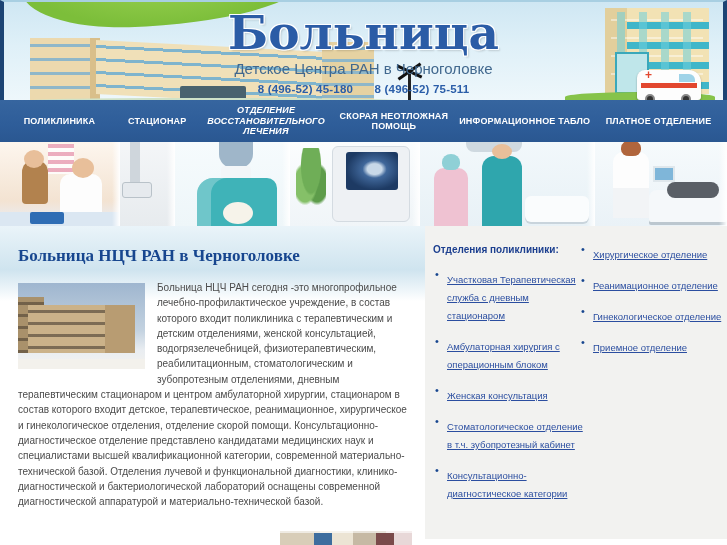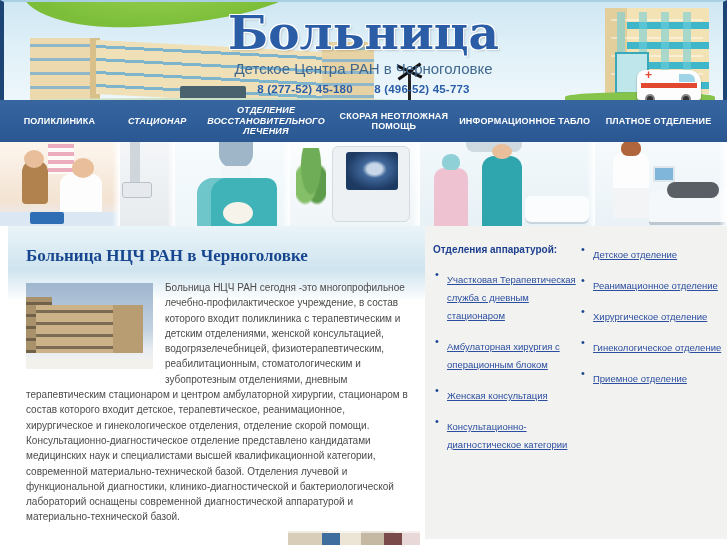--- a/index.html
+++ b/index.html
@@ -58,21 +58,21 @@
   .site-subtitle { margin-top:2px; font-size:15px; color:#41688e; }
   .phones { margin-top:6px; font-size:11.5px; font-weight:bold; color:#2a5da8; letter-spacing:.2px; }
   .phones span { margin:0 9px; }
 
   
   .navbar { display:flex; align-items:center; justify-content:space-around; height:42px;
     background:linear-gradient(180deg,#36659f 0%,#2e5d99 60%,#2a5791 100%);
     padding:0 4px; }
   .nav-item { color:#ffffff; font-size:9px; font-weight:bold; text-transform:uppercase; text-align:center;
     line-height:10.5px; cursor:pointer; letter-spacing:.2px; }
-  .nav-item.w1 { width:110px; } .nav-item.w2 { width:84px;font-style:italic; } .nav-item.w3 { width:132px;font-style:italic; }
+  .nav-item.w1 { width:110px; } .nav-item.w2 { width:84px; } .nav-item.w3 { width:132px;font-style:italic; }
   .nav-item.w4 { width:122px; } .nav-item.w5 { width:138px; } .nav-item.w6 { width:128px; }
 
   
   .photo-strip { position:relative; display:flex; height:84px; background:#fff; overflow:hidden; }
   .ph { position:relative; height:100%; overflow:hidden; }
   .ph:after { content:""; position:absolute; top:0; bottom:0; right:-8px; width:16px;
     background:linear-gradient(90deg,rgba(255,255,255,0),#ffffff 50%,rgba(255,255,255,0)); }
   .head { position:absolute; border-radius:50%; background:#e8bf9a; }
   .ph1 { width:120px; background:linear-gradient(180deg,#fdf6ee 0%,#f3e3d2 70%,#e8effa 100%); }
   .ph1 .chart { position:absolute; left:48px; top:2px; width:26px; height:30px;
@@ -107,21 +107,21 @@
   .ph5 .bed5 { position:absolute; right:6px; bottom:4px; width:64px; height:26px; background:#fafcfd; border-radius:6px; box-shadow:0 2px 0 #c9d4dc; }
   .ph6 { width:132px; background:linear-gradient(180deg,#f6fafc 0%,#eaf2f7 100%); }
   .ph6 .nurse { position:absolute; left:18px; top:10px; width:36px; height:66px; background:#fdfdfd; border-radius:10px 10px 0 0; box-shadow:inset 0 -30px 0 #f2f4f6; }
   .ph6 .nurse:before { content:""; position:absolute; left:8px; top:-12px; width:20px; height:16px; background:#b0653c; border-radius:50% 50% 40% 40%; }
   .ph6 .bed6 { position:absolute; right:0; bottom:4px; width:78px; height:32px; background:#f5f8fa; border-radius:8px 4px 2px 2px; box-shadow:0 3px 0 #bcc7cf; }
   .ph6 .patient { position:absolute; right:8px; bottom:28px; width:52px; height:16px; background:#5a5f66; border-radius:8px; }
   .ph6 .monitor6 { position:absolute; left:58px; top:24px; width:22px; height:16px; background:#7fb6d9; border:2px solid #dfe7ec; }
 
   
   .content-row { display:flex; height:313px; }
-  .main-col { position:relative; width:436px; background:linear-gradient(180deg,#eaf4f9 0%,#cfe4ef 14%,#ffffff 24%); padding:20px 14px 0 18px;margin-left:8px; }
+  .main-col { position:relative; width:436px; background:linear-gradient(180deg,#eaf4f9 0%,#cfe4ef 14%,#ffffff 24%); padding:20px 14px 0 18px; }
   .page-heading { font-family:"Liberation Serif","DejaVu Serif",serif; font-size:17px; font-weight:bold; color:#17468f; margin-bottom:14px; }
   .content-photo { float:left; width:127px; height:86px; margin:3px 12px 4px 0;
     background:linear-gradient(180deg,#9fb6cf 0%,#c3d2e0 55%,#e9edf1 78%,#f5f3ee 100%); position:relative; overflow:hidden; }
   .cp-bld { position:absolute; left:10px; top:22px; width:107px; height:48px; background:#cbb289;
     box-shadow:inset -30px 0 0 #b89c72;
     background-image:repeating-linear-gradient(180deg,transparent 0 5px,rgba(60,50,40,.55) 5px 8px,transparent 8px 12px); }
   .cp-wing { position:absolute; left:0; top:14px; width:26px; height:56px; background:#a9916b;
     background-image:repeating-linear-gradient(180deg,transparent 0 5px,rgba(60,50,40,.5) 5px 8px,transparent 8px 12px); }
   .cp-snow { position:absolute; left:0; bottom:0; width:100%; height:10px; background:#f3f1ec; }
   .body-text { font-size:10px; line-height:15.3px; color:#4b4b4b; text-align:left; }
@@ -154,22 +154,22 @@
       <div class="bl-wing-c"></div>
       <div class="bl-entry"></div>
       <div class="bl-ground"></div>
       <div class="antenna"></div>
     </div>
 
     <div class="title-block">
       <div class="site-title">Больница</div>
       <div class="site-subtitle">Детское Центра РАН в Черноголовке</div>
       <div class="phones">
-        <span>8 (277-52) 45-180</span>
-        <span>8 (496-52) 45-773</span>
+        <span>8 (496-52) 45-180</span>
+        <span>8 (496-52) 75-511</span>
       </div>
     </div>
 
     <div class="bld-right">
       <div class="br-main"></div>
       <div class="br-windows"></div>
       <div class="br-entry"></div>
       <div class="br-grass"></div>
       <div class="ambulance">
         <div class="amb-win"></div>
@@ -239,34 +239,34 @@
       <p class="body-text">Больница НЦЧ РАН сегодня  -это многопрофильное лечебно-профилактическое учреждение, в состав которого входит поликлиника с терапевтическим и детским отделениями, женской консультацией, водогрязелечебницей, физиотерапевтическим, реабилитационным, стоматологическим и зубопротезным отделениями, дневным терапевтическим стационаром и центром амбулаторной хирургии, стационаром в состав которого входит детское, терапевтическое, реанимационное, хирургическое и гинекологическое отделения, отделение скорой помощи. Консультационно-диагностическое отделение представлено кандидатами медицинских наук и специалистами высшей квалификационной категории, современной материально-технической базой. Отделения лучевой и функциональной диагностики, клинико-диагностической и бактериологической лабораторий оснащены современной диагностической аппаратурой и материально-технической базой.</p>
 
       <div class="photo-sliver">
         <i class="s1"></i>
         <i class="s2"></i>
       </div>
     </div>
 
     <div class="side-col">
       <div class="link-col">
-        <h3>Отделения аппаратурой:</h3>
+        <h3>Отделения поликлиники:</h3>
         <ul>
           <li><a>Участковая Терапевтическая служба с дневным стационаром</a></li>
           <li><a>Амбулаторная хирургия с операционным блоком</a></li>
           <li><a>Женская консультация</a></li>
+          <li><a>Стоматологическое отделение в т.ч. зубопротезный кабинет</a></li>
           <li><a>Консультационно-диагностическое категории</a></li>
 
         </ul>
       </div>
       <div class="link-col second">
         <ul>
-          <li><a>Детское отделение</a></li>
+          <li><a>Хирургическое отделение</a></li>
           <li><a>Реанимационное отделение</a></li>
-          <li><a>Хирургическое отделение</a></li>
           <li><a>Гинекологическое отделение</a></li>
           <li><a>Приемное отделение</a></li>
         </ul>
       </div>
     </div>
 
   </div>
 </div>
 
 </body></html>

